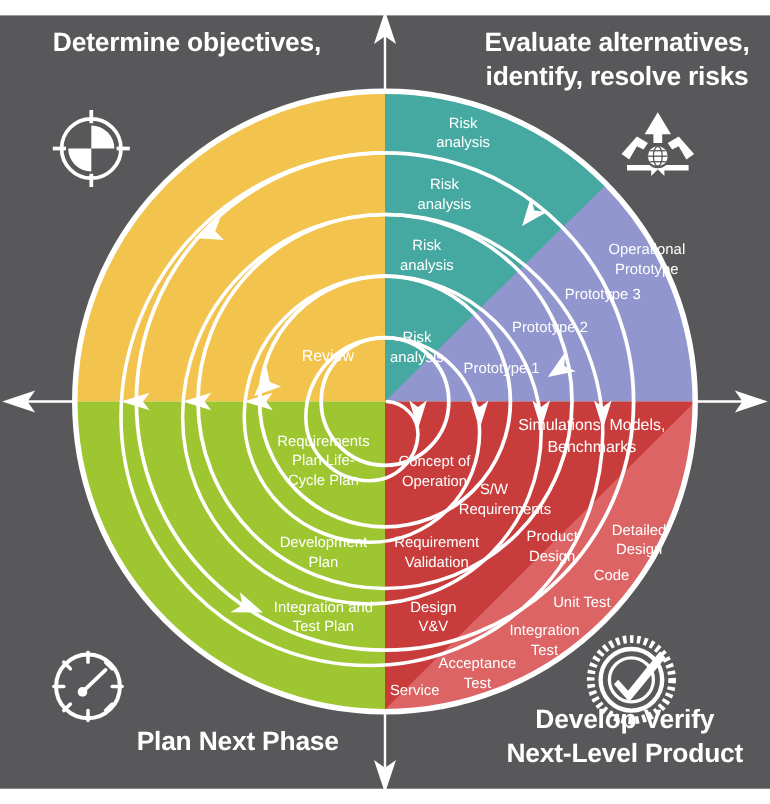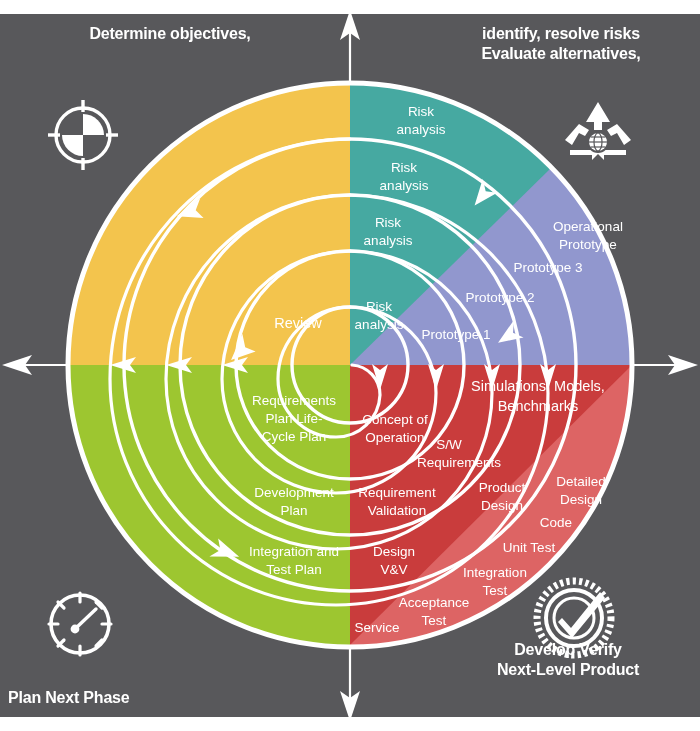--- a/index.html
+++ b/index.html
@@ -1,23 +1,23 @@
 <!DOCTYPE html>
 <html><head>
 <meta charset="utf-8">
 <style>
   html,body{margin:0;padding:0;background:#ffffff;}
   body{width:700px;height:731px;font-family:"Liberation Sans",sans-serif;}
   #stage{position:relative;width:700px;height:731px;overflow:hidden;background:#ffffff;}
   #bg{position:absolute;left:0;top:14px;width:700px;height:703px;background:#58585B;}
   svg{position:absolute;left:0;top:0;}
-  .quadlabel{position:absolute;color:#ffffff;font-weight:bold;font-size:16px;line-height:1.28;text-align:center;letter-spacing:-0.2px;}
+  .quadlabel{position:absolute;color:#ffffff;font-weight:bold;font-size:24px;line-height:1.28;text-align:center;letter-spacing:-0.2px;}
   .ql-tl{left:10px;top:24px;width:320px;}
   .ql-tr{left:430px;top:24px;width:262px;text-align:center;}
-  .ql-bl{left:8px;top:688px;width:300px;text-align:left;}
+  .ql-bl{left:8px;top:660px;width:300px;text-align:right;}
   .ql-br{left:440px;top:640px;width:256px;text-align:center;}
   .sp{fill:#ffffff;font-family:"Liberation Sans",sans-serif;font-size:13.5px;text-anchor:middle;}
   .sp.big{font-size:14.5px;}
 </style>
 </head>
 <body>
 
 <div id="stage">
   <div id="bg"></div>
 
@@ -226,22 +226,22 @@
       <circle cx="40" cy="40" r="20" fill="none" stroke="#ffffff" stroke-width="3"></circle>
       <path d="M28 40 L37 50 L66 14 L71 20 L38 60 L24 44 Z" fill="#ffffff"></path>
     </g>
   </svg>
 
   <div class="quadlabel ql-tl">
     <div>Determine objectives,</div>
   </div>
 
   <div class="quadlabel ql-tr">
+    <div>Evaluate alternatives,</div>
     <div>identify, resolve risks</div>
-    <div>Evaluate alternatives,</div>
   </div>
 
   <div class="quadlabel ql-bl">
     <div>Plan Next Phase</div>
   </div>
 
   <div class="quadlabel ql-br">
     <div>Develop Verify</div>
     <div>Next-Level Product</div>
   </div>

